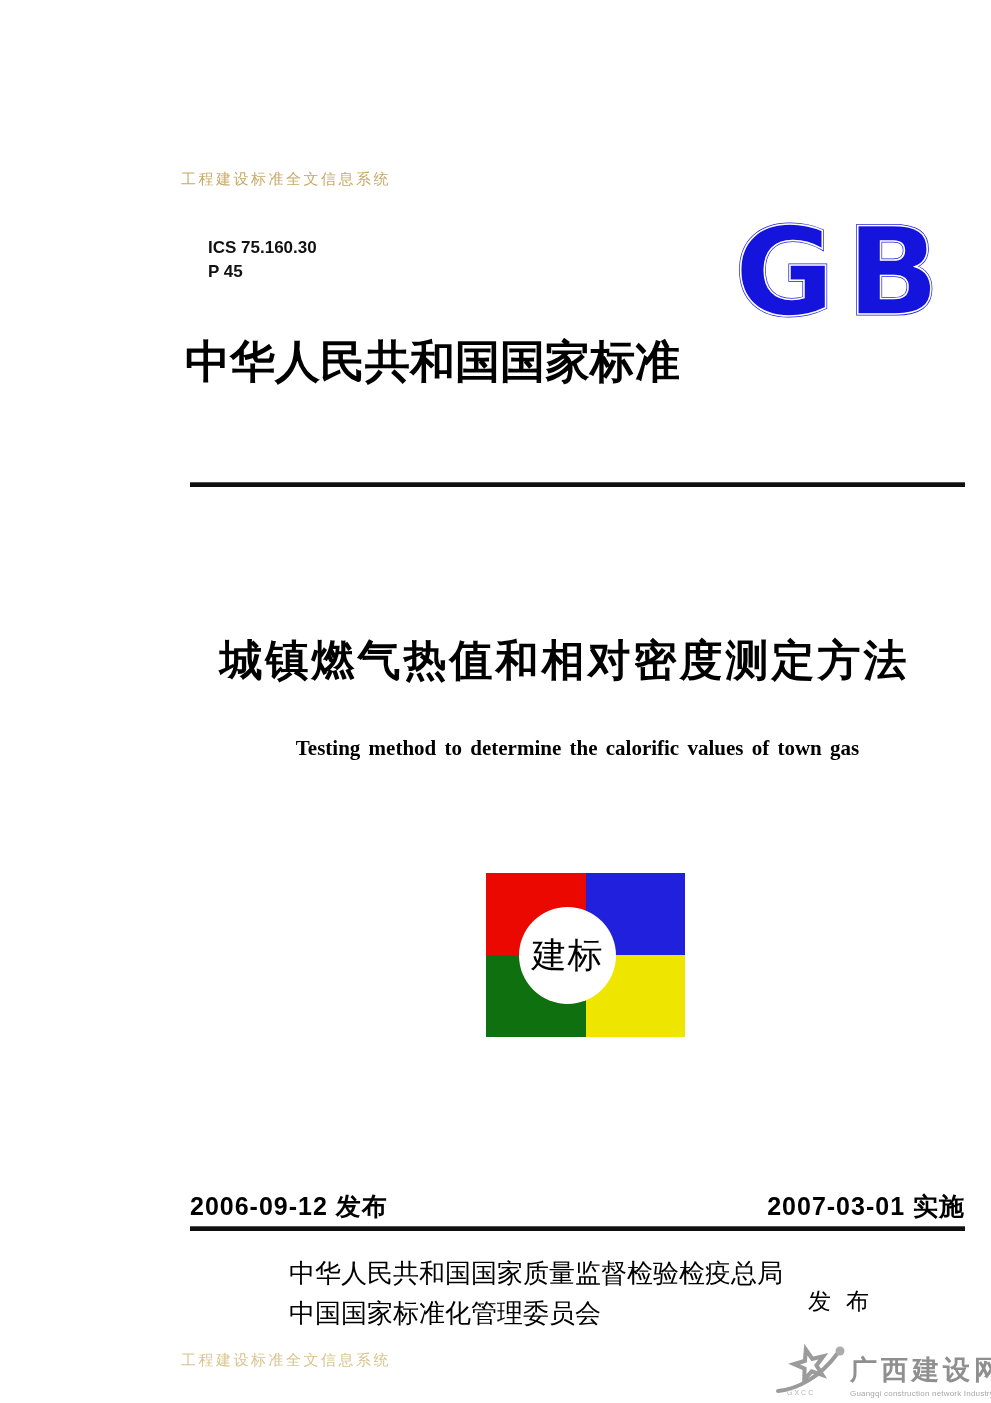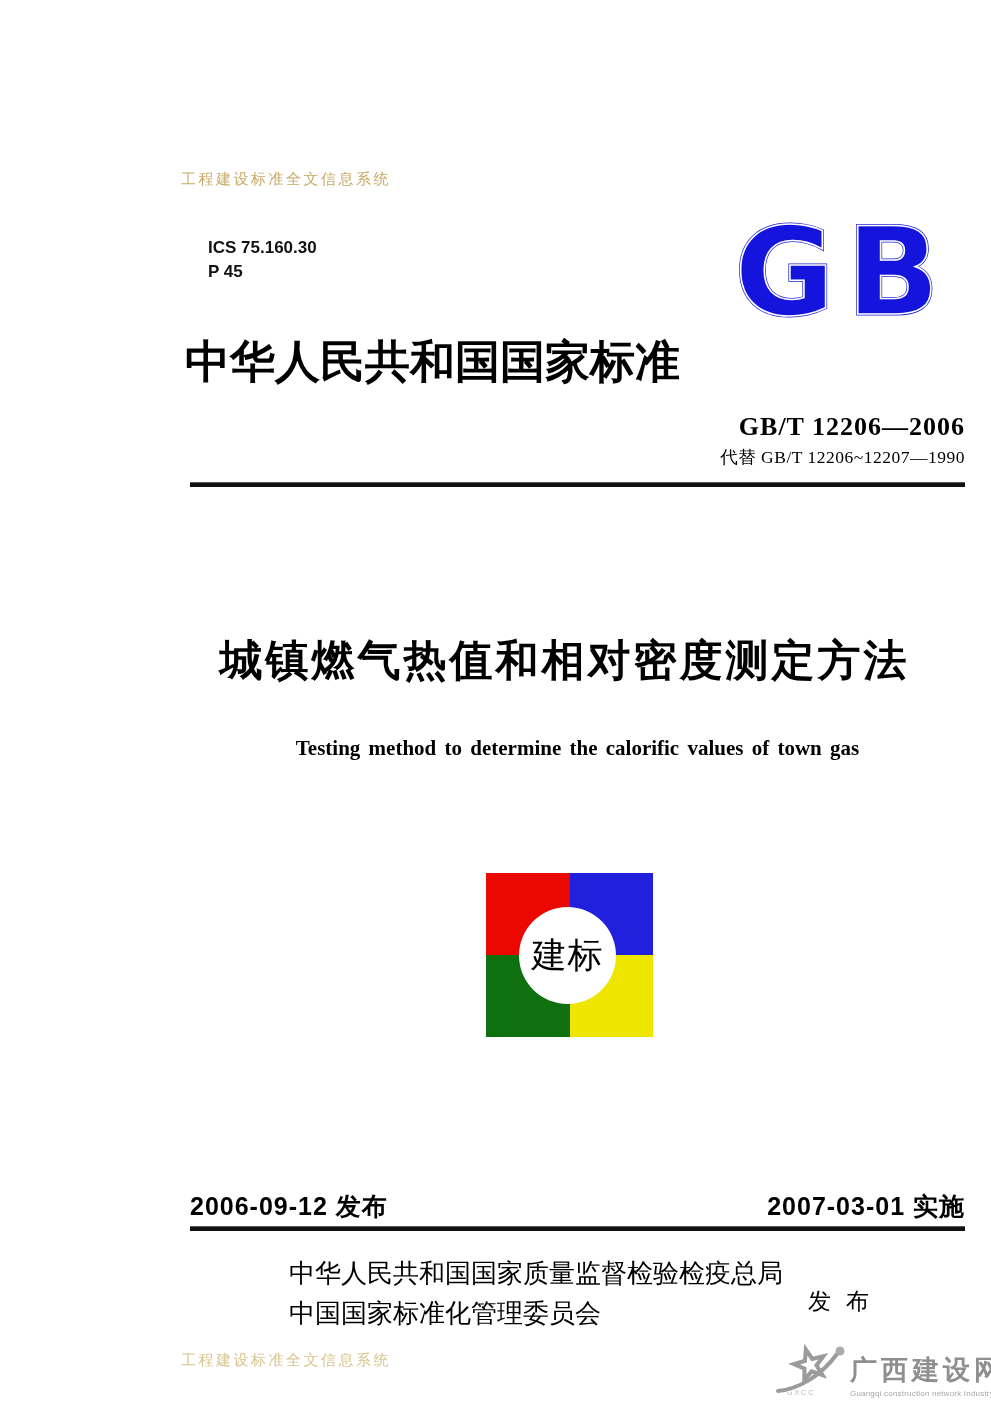--- a/index.html
+++ b/index.html
@@ -33,21 +33,21 @@
   .title-cn{
     position:absolute;left:177px;top:632px;width:775px;text-align:center;
     font-size:43px;font-weight:bold;letter-spacing:3px;white-space:nowrap;
   }
   .title-en{
     position:absolute;left:190px;top:736px;width:775px;text-align:center;
     font-family:Liberation Serif, serif;
     font-size:21px;font-weight:bold;word-spacing:3px;
   }
 
-  .emblem{position:absolute;left:486px;top:873px;width:167px;height:164px;
+  .emblem{position:absolute;left:486px;top:873px;width:199px;height:164px;
     display:grid;grid-template-columns:1fr 1fr;grid-template-rows:1fr 1fr;}
   .emblem .q{width:100%;height:100%;}
   .emblem .circle{
     position:absolute;left:33px;top:34px;width:97px;height:97px;border-radius:50%;
     background:#fff;display:flex;align-items:center;justify-content:center;
     font-size:35px;font-weight:normal;color:#000;letter-spacing:1px;
   }
 
   .dates{position:absolute;left:190px;top:1190px;width:775px;
     display:flex;justify-content:space-between;font-size:25px;font-weight:bold;letter-spacing:1px;gap:24px;}
@@ -79,24 +79,20 @@
 
   <div class="gb-logo">
     <svg width="258" height="104" viewBox="0 0 258 104">
       <text x="129" y="92" text-anchor="middle" font-family="DejaVu Sans, sans-serif" font-size="122" font-weight="bold" letter-spacing="12" fill="#1414DC" stroke="#1414DC" stroke-width="3">GB</text>
       <text x="129" y="92" text-anchor="middle" font-family="DejaVu Sans, sans-serif" font-size="122" font-weight="bold" letter-spacing="12" fill="none" stroke="#ffffff" stroke-width="1.6">GB</text>
     </svg>
   </div>
 
   <div class="heading">中华人民共和国国家标准</div>
 
-  <div class="stdnum">
-    <div class="code">GB/T 12206—2006</div>
-    <div class="replaces">代替 GB/T 12206~12207—1990</div>
-  </div>
 
   <div class="rule rule1"></div>
 
   <div class="title-cn">城镇燃气热值和相对密度测定方法</div>
   <div class="title-en">Testing method to determine the calorific values of town gas</div>
 
   <div class="emblem">
     <div class="q" style="background: rgb(235, 8, 0);"></div>
     <div class="q" style="background: rgb(32, 32, 221);"></div>
     <div class="q" style="background: rgb(14, 112, 14);"></div>

